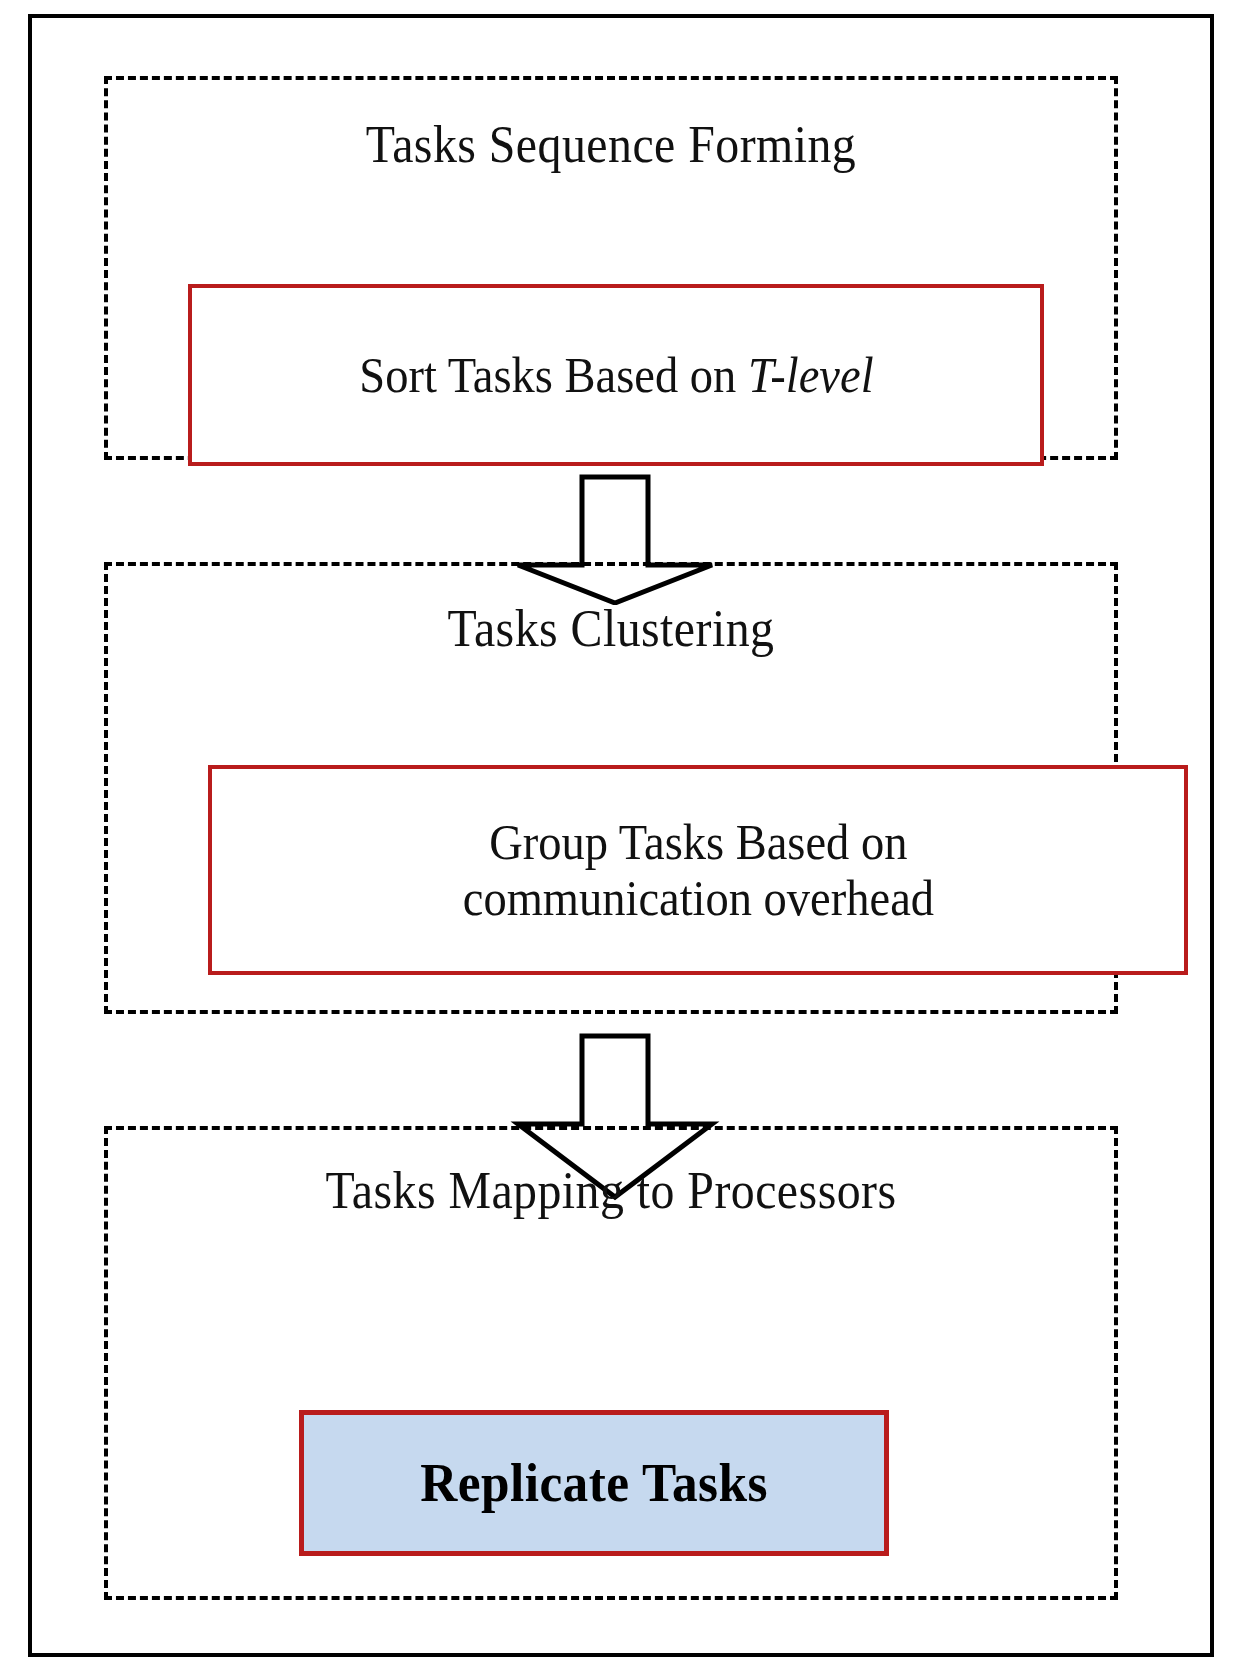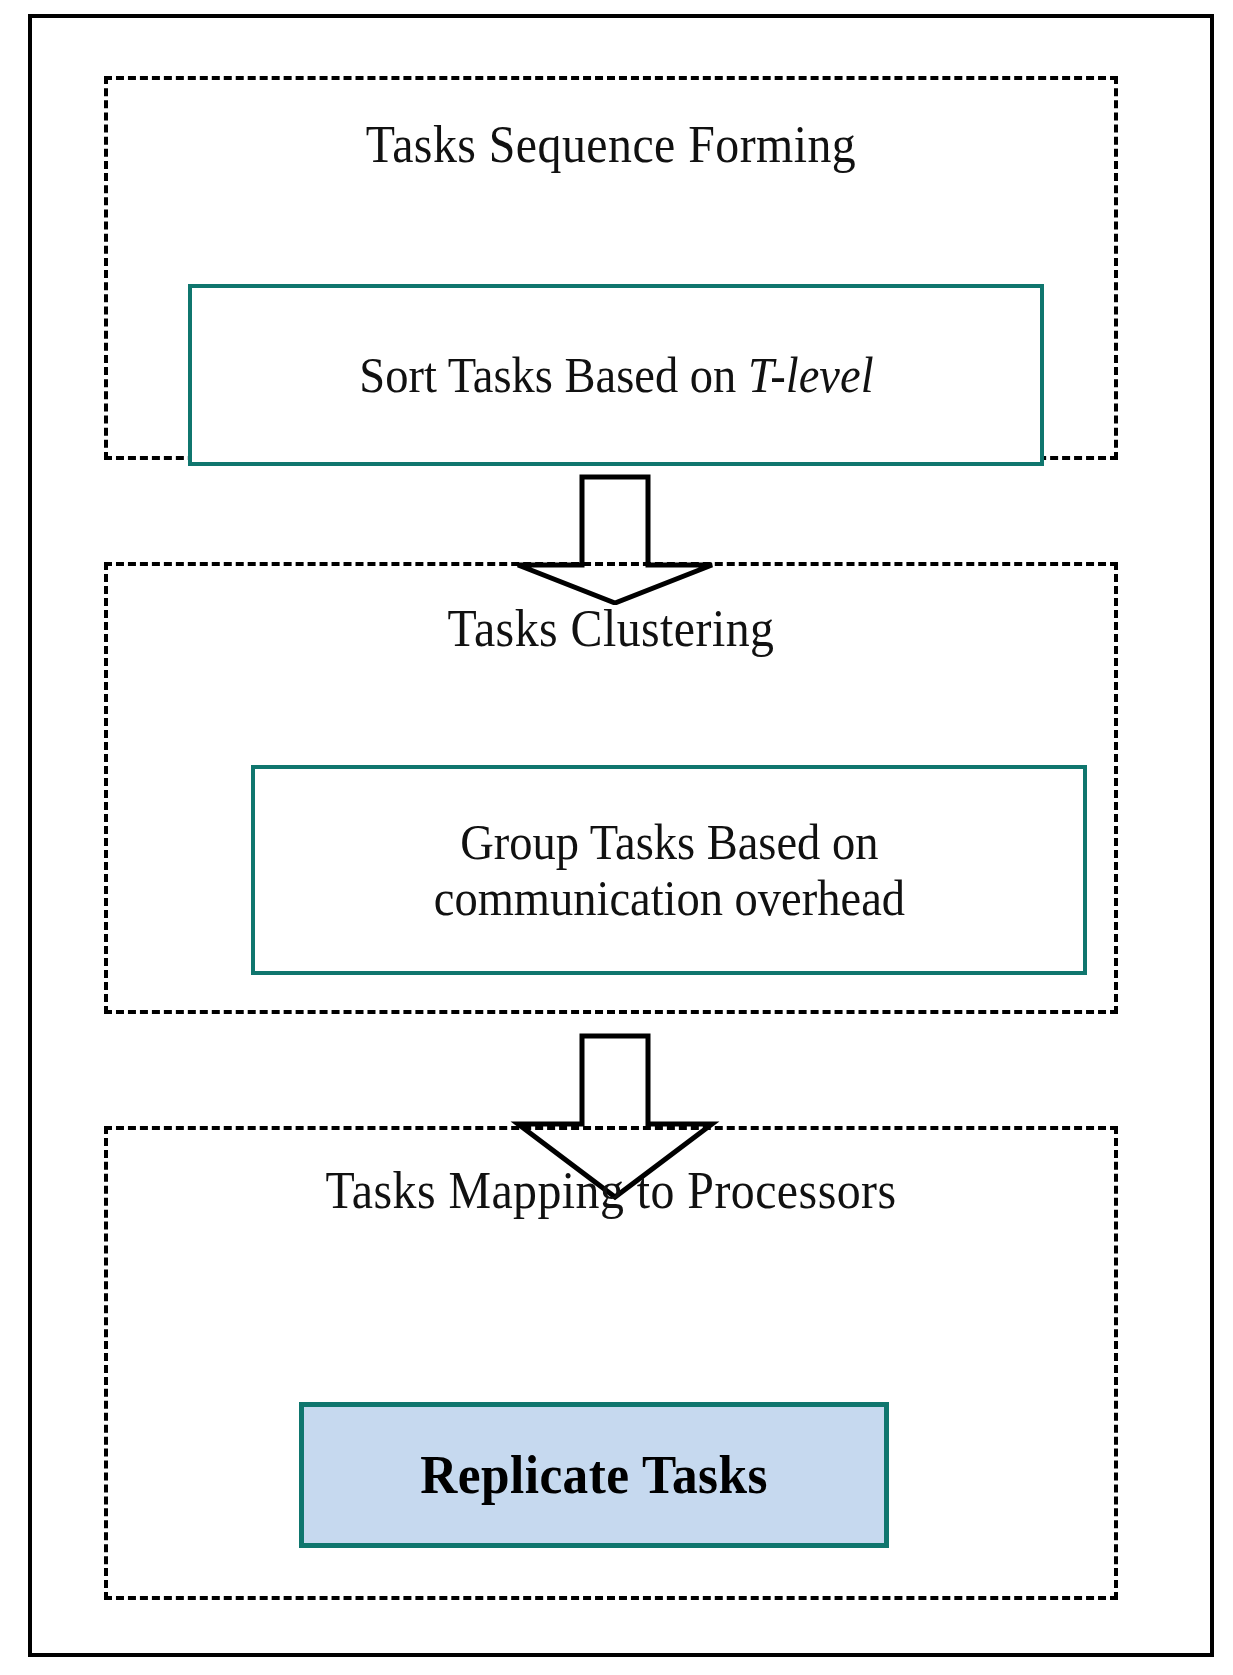--- a/index.html
+++ b/index.html
@@ -60,21 +60,21 @@
     color: #111111;
   }
   .stage-1 .stage-title { top: 38px; }
   .stage-2 .stage-title { top: 36px; }
   .stage-3 .stage-title { top: 34px; }
 
   
   .subbox {
     position: absolute;
     box-sizing: border-box;
-    border: 4px solid #0f766e;
+    border: 4px solid #b91c1c;
     background: #ffffff;
     display: flex;
     align-items: center;
     justify-content: center;
     text-align: center;
     font-family: Liberation Serif, serif;
   }
   .subbox .subbox-text {
     font-size: 50px;
     line-height: 1.12;
@@ -85,27 +85,26 @@
 
   .subbox-1 {
     left: 80px;   
     top: 204px;
     width: 856px;
     height: 182px;
   }
   .subbox-2 {
     left: 100px;
     top: 199px;
-    width: 836px;
+    width: 980px;
     height: 210px;
-    margin-left: 43px;
   }
   .subbox-3 {
     left: 191px;
-    top: 272px;
+    top: 280px;
     width: 590px;
     height: 146px;
     background: var(--accent, #c6d9ef);
     border-width: 5px;
   }
   .subbox-3 .subbox-text {
     font-weight: bold;
     font-size: 54px;
     letter-spacing: 0.5px;
     transform: scaleX(0.95);

